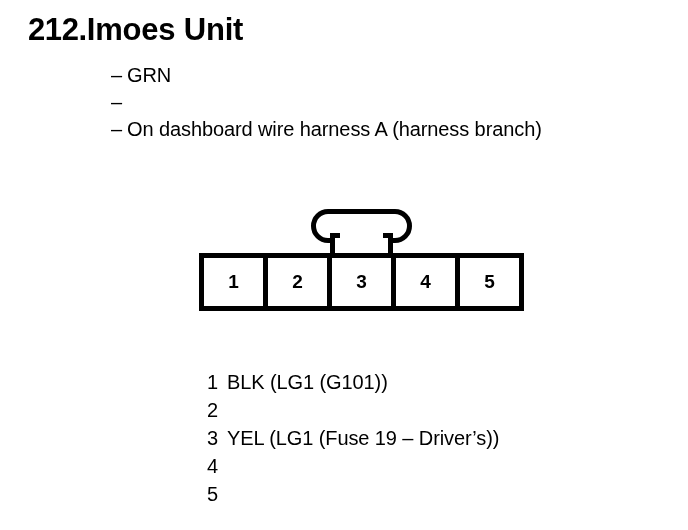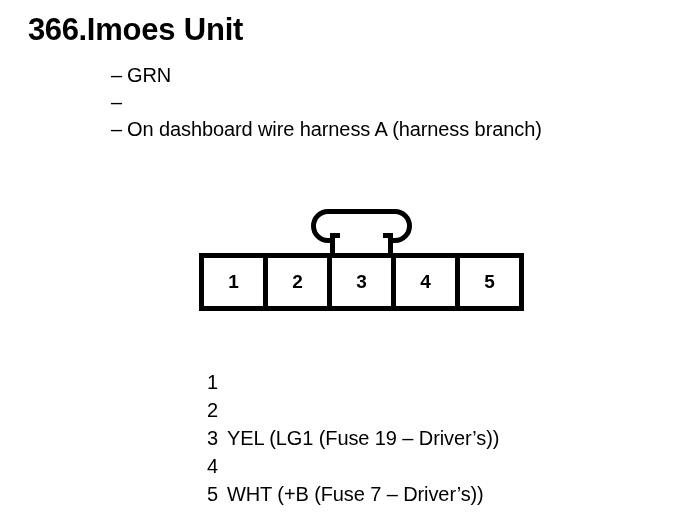--- a/index.html
+++ b/index.html
@@ -152,21 +152,21 @@
     text-align: left;
   }
   .legend-desc {
     letter-spacing: -0.1px;
   }
 </style>
 </head>
 <body>
 
 <div class="heading">
-  <span class="heading-number">366.</span>
+  <span class="heading-number">212.</span>
   <span class="heading-title">Imoes Unit</span>
 </div>
 
 <div class="notes">
   <div class="note-row">
     <span class="note-dash">–</span>
     <span class="note-text">GRN</span>
   </div>
   <div class="note-row">
     <span class="note-dash">–</span>
@@ -201,28 +201,28 @@
     </div>
     <div class="pin">
       <span>5</span>
     </div>
   </div>
 </div>
 
 <div class="legend">
   <div class="legend-row">
     <span class="legend-num">1</span>
+    <span class="legend-desc">BLK (LG1 (G101))</span>
   </div>
   <div class="legend-row">
     <span class="legend-num">2</span>
   </div>
   <div class="legend-row">
     <span class="legend-num">3</span>
     <span class="legend-desc">YEL (LG1 (Fuse 19 – Driver’s))</span>
   </div>
   <div class="legend-row">
     <span class="legend-num">4</span>
   </div>
   <div class="legend-row">
     <span class="legend-num">5</span>
-    <span class="legend-desc">WHT (+B (Fuse 7 – Driver’s))</span>
   </div>
 </div>
 
 </body></html>

